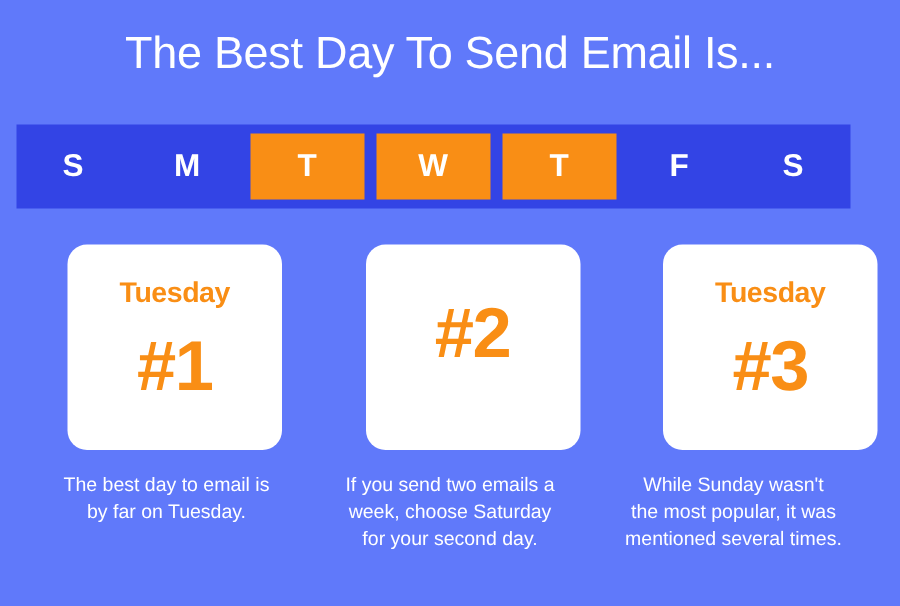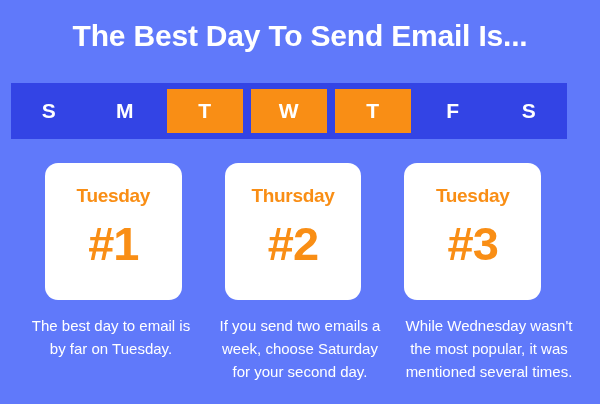--- a/index.html
+++ b/index.html
@@ -26,21 +26,21 @@
 
   
   .title {
     position: absolute;
     left: 0;
     top: 16px;
     width: 600px;
     text-align: center;
     color: #ffffff;
     font-size: 30px;
-    font-weight: bold;
+    font-weight: normal;
     letter-spacing: -0.2px;
     line-height: 40px;
     white-space: nowrap;
   }
 
   
   .weekday-bar {
     position: absolute;
     left: 11px;
     top: 83px;
@@ -65,21 +65,21 @@
   .weekday-cell.highlight {
     background: #f98e15;
     margin: 0 4px;
   }
 
   
   .cards {
     position: absolute;
     left: 45px;
     top: 163px;
-    width: 496px;
+    width: 540px;
     height: 137px;
     display: flex;
     justify-content: space-between;
     gap: 43px;
   }
   .card {
     width: 143px;
     height: 137px;
     background: #ffffff;
     border-radius: 13px;
@@ -113,22 +113,22 @@
     position: absolute;
     left: 22px;
     top: 314px;
     width: 556px;
     display: flex;
     justify-content: space-between;
   }
   .caption {
     width: 178px;
     color: #ffffff;
-    font-size: 15px;
-    line-height: 23px;
+    font-size: 13px;
+    line-height: 18px;
     text-align: center;
     white-space: pre-line;
   }
 </style>
 </head>
 <body>
 
 <div class="infographic">
 
   <div class="title">The Best Day To Send Email Is...</div>
@@ -156,33 +156,32 @@
       <span>S</span>
     </div>
   </div>
 
   <div class="cards">
     <div class="card">
       <div class="card-day">Tuesday</div>
       <div class="card-rank">#1</div>
     </div>
     <div class="card">
-      <div class="card-day">Thursday</div>
       <div class="card-rank">#2</div>
     </div>
     <div class="card">
       <div class="card-day">Tuesday</div>
       <div class="card-rank">#3</div>
     </div>
   </div>
 
   <div class="captions">
     <div class="caption">The best day to email is
 by far on Tuesday.</div>
     <div class="caption">If you send two emails a
 week,  choose Saturday
 for your second day.</div>
-    <div class="caption">While Wednesday wasn't
+    <div class="caption">While Sunday wasn't
 the most popular, it was
 mentioned several times.</div>
   </div>
 
 </div>
 
 </body></html>

